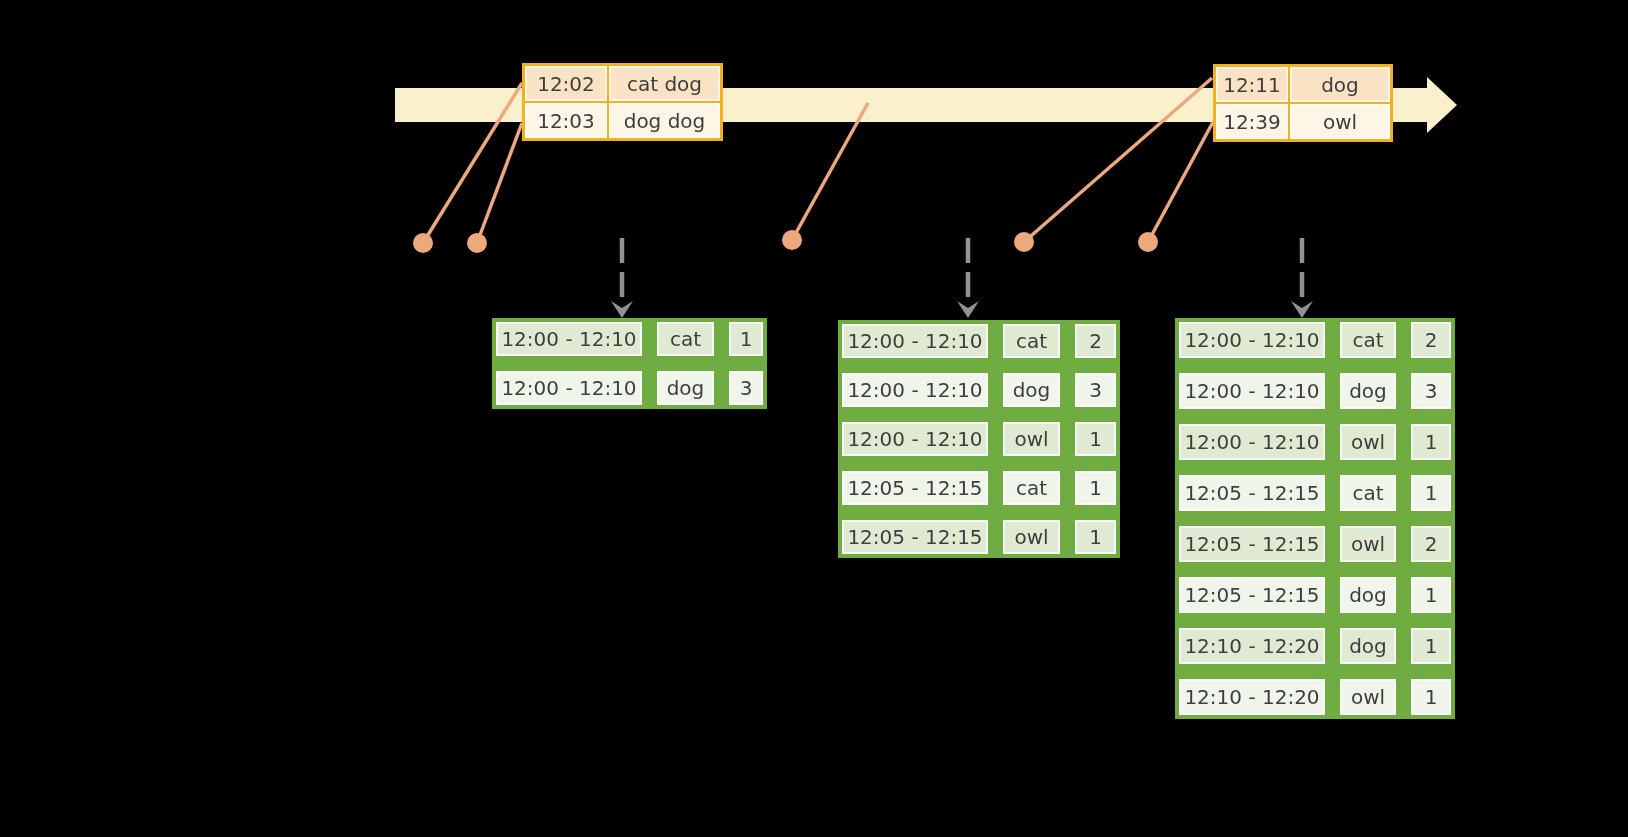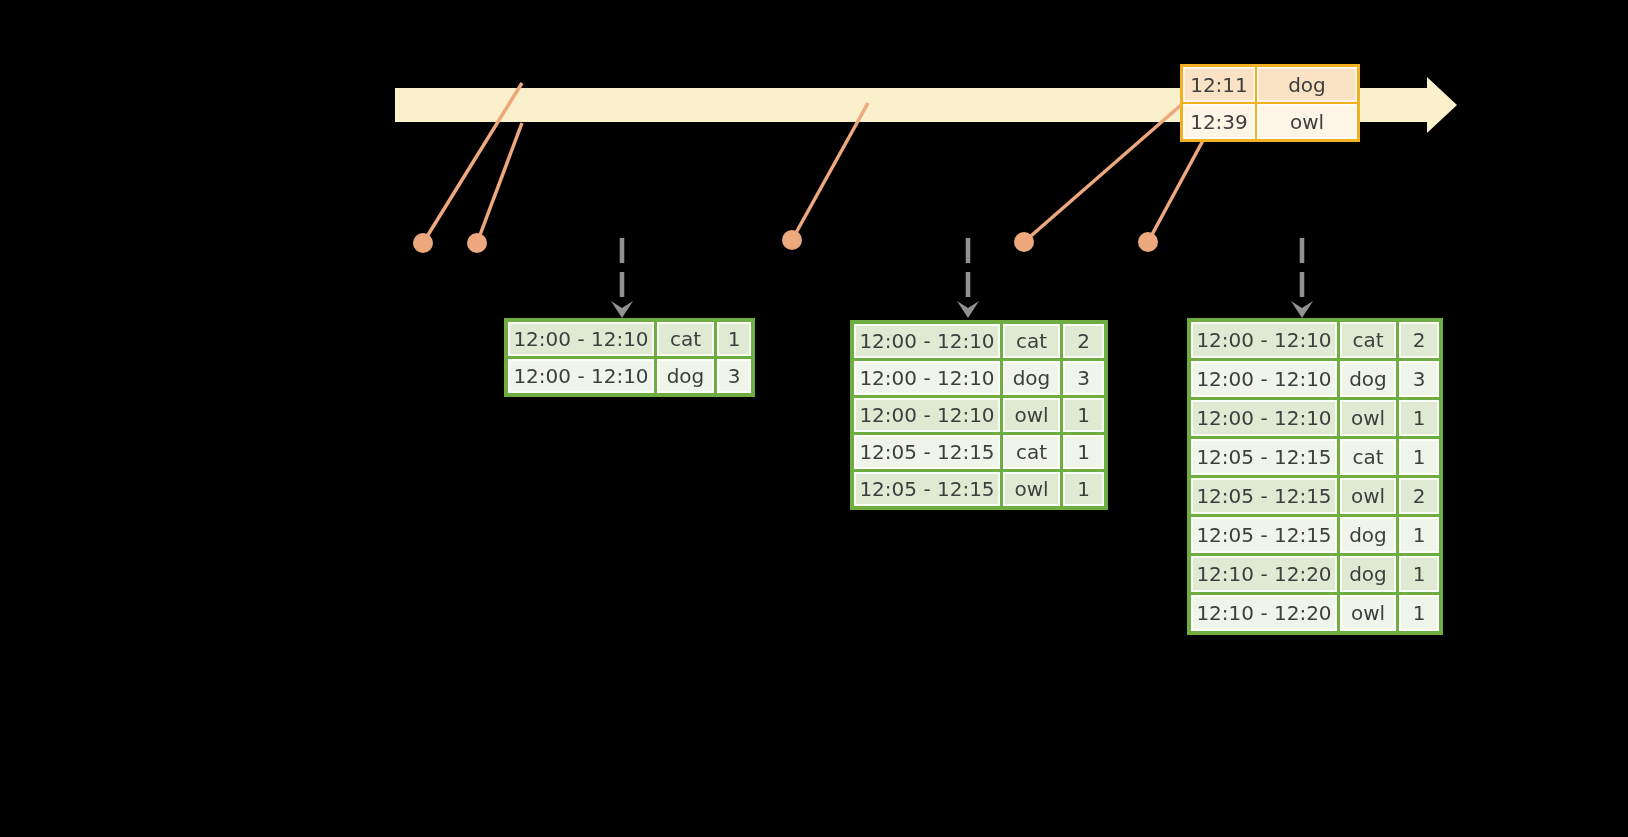--- a/index.html
+++ b/index.html
@@ -9,25 +9,25 @@
 
   
   .event-table{position:absolute;display:grid;gap:2px;background:var(--event-border);
                border:3px solid var(--event-border);}
   .event-table .cell{display:flex;align-items:center;justify-content:center;
                font-size:20px;color:var(--text);box-shadow:inset 0 0 0 2px rgba(255,255,255,.65);}
   .event-table .dark{background:var(--event-row-dark);}
   .event-table .light{background:var(--event-row-light);}
   #evt-1{left:522px;top:63px;grid-template-columns:82px 111px;grid-auto-rows:35px;}
   #evt-2{left:868px;top:84px;grid-template-columns:82px 112px;grid-auto-rows:32px;}
-  #evt-3{left:1180px;top:64px;grid-template-columns:72px 100px;grid-auto-rows:35px;}
+  #evt-3{left:1213px;top:64px;grid-template-columns:72px 100px;grid-auto-rows:35px;}
 
   
-  .result-table{position:absolute;display:grid;gap:3px;background:var(--result-border);
-               border:4px solid var(--result-border);margin-left:12px;}
+  .result-table{position:absolute;display:grid;gap:15px;background:var(--result-border);
+               border:4px solid var(--result-border);}
   .result-table .cell{display:flex;align-items:center;justify-content:center;
                font-size:20px;color:var(--text);box-shadow:inset 0 0 0 2px rgba(255,255,255,.8);}
   .result-table .dark{background:var(--result-row-dark);}
   .result-table .light{background:var(--result-row-light);}
   #res-1{left:492px;top:318px;grid-template-columns:146px 57px 34px;grid-auto-rows:34px;}
   #res-2{left:838px;top:320px;grid-template-columns:146px 57px 41px;grid-auto-rows:34px;}
   #res-3{left:1175px;top:318px;grid-template-columns:146px 56px 40px;grid-auto-rows:36px;}
 </style>
 </head>
 <body>
@@ -60,20 +60,26 @@
       <line x1="968" y1="238" x2="968" y2="304"></line>
       <line x1="1302" y1="238" x2="1302" y2="304"></line>
     </g>
     <g fill="var(--trigger-arrow)">
       <polygon points="622,318 611,301 622,308 633,301"></polygon>
       <polygon points="968,318 957,301 968,308 979,301"></polygon>
       <polygon points="1302,318 1291,301 1302,308 1313,301"></polygon>
     </g>
   </svg>
 
+  <div id="evt-1" class="event-table">
+      <div class="cell dark">12:02</div>
+      <div class="cell dark">cat dog</div>
+      <div class="cell light">12:03</div>
+      <div class="cell light">dog dog</div>
+    </div>
   <div id="evt-3" class="event-table">
       <div class="cell dark">12:11</div>
       <div class="cell dark">dog</div>
       <div class="cell light">12:39</div>
       <div class="cell light">owl</div>
     </div>
 
   <div id="res-1" class="result-table">
       <div class="cell dark">12:00 - 12:10</div>
       <div class="cell dark">cat</div>

